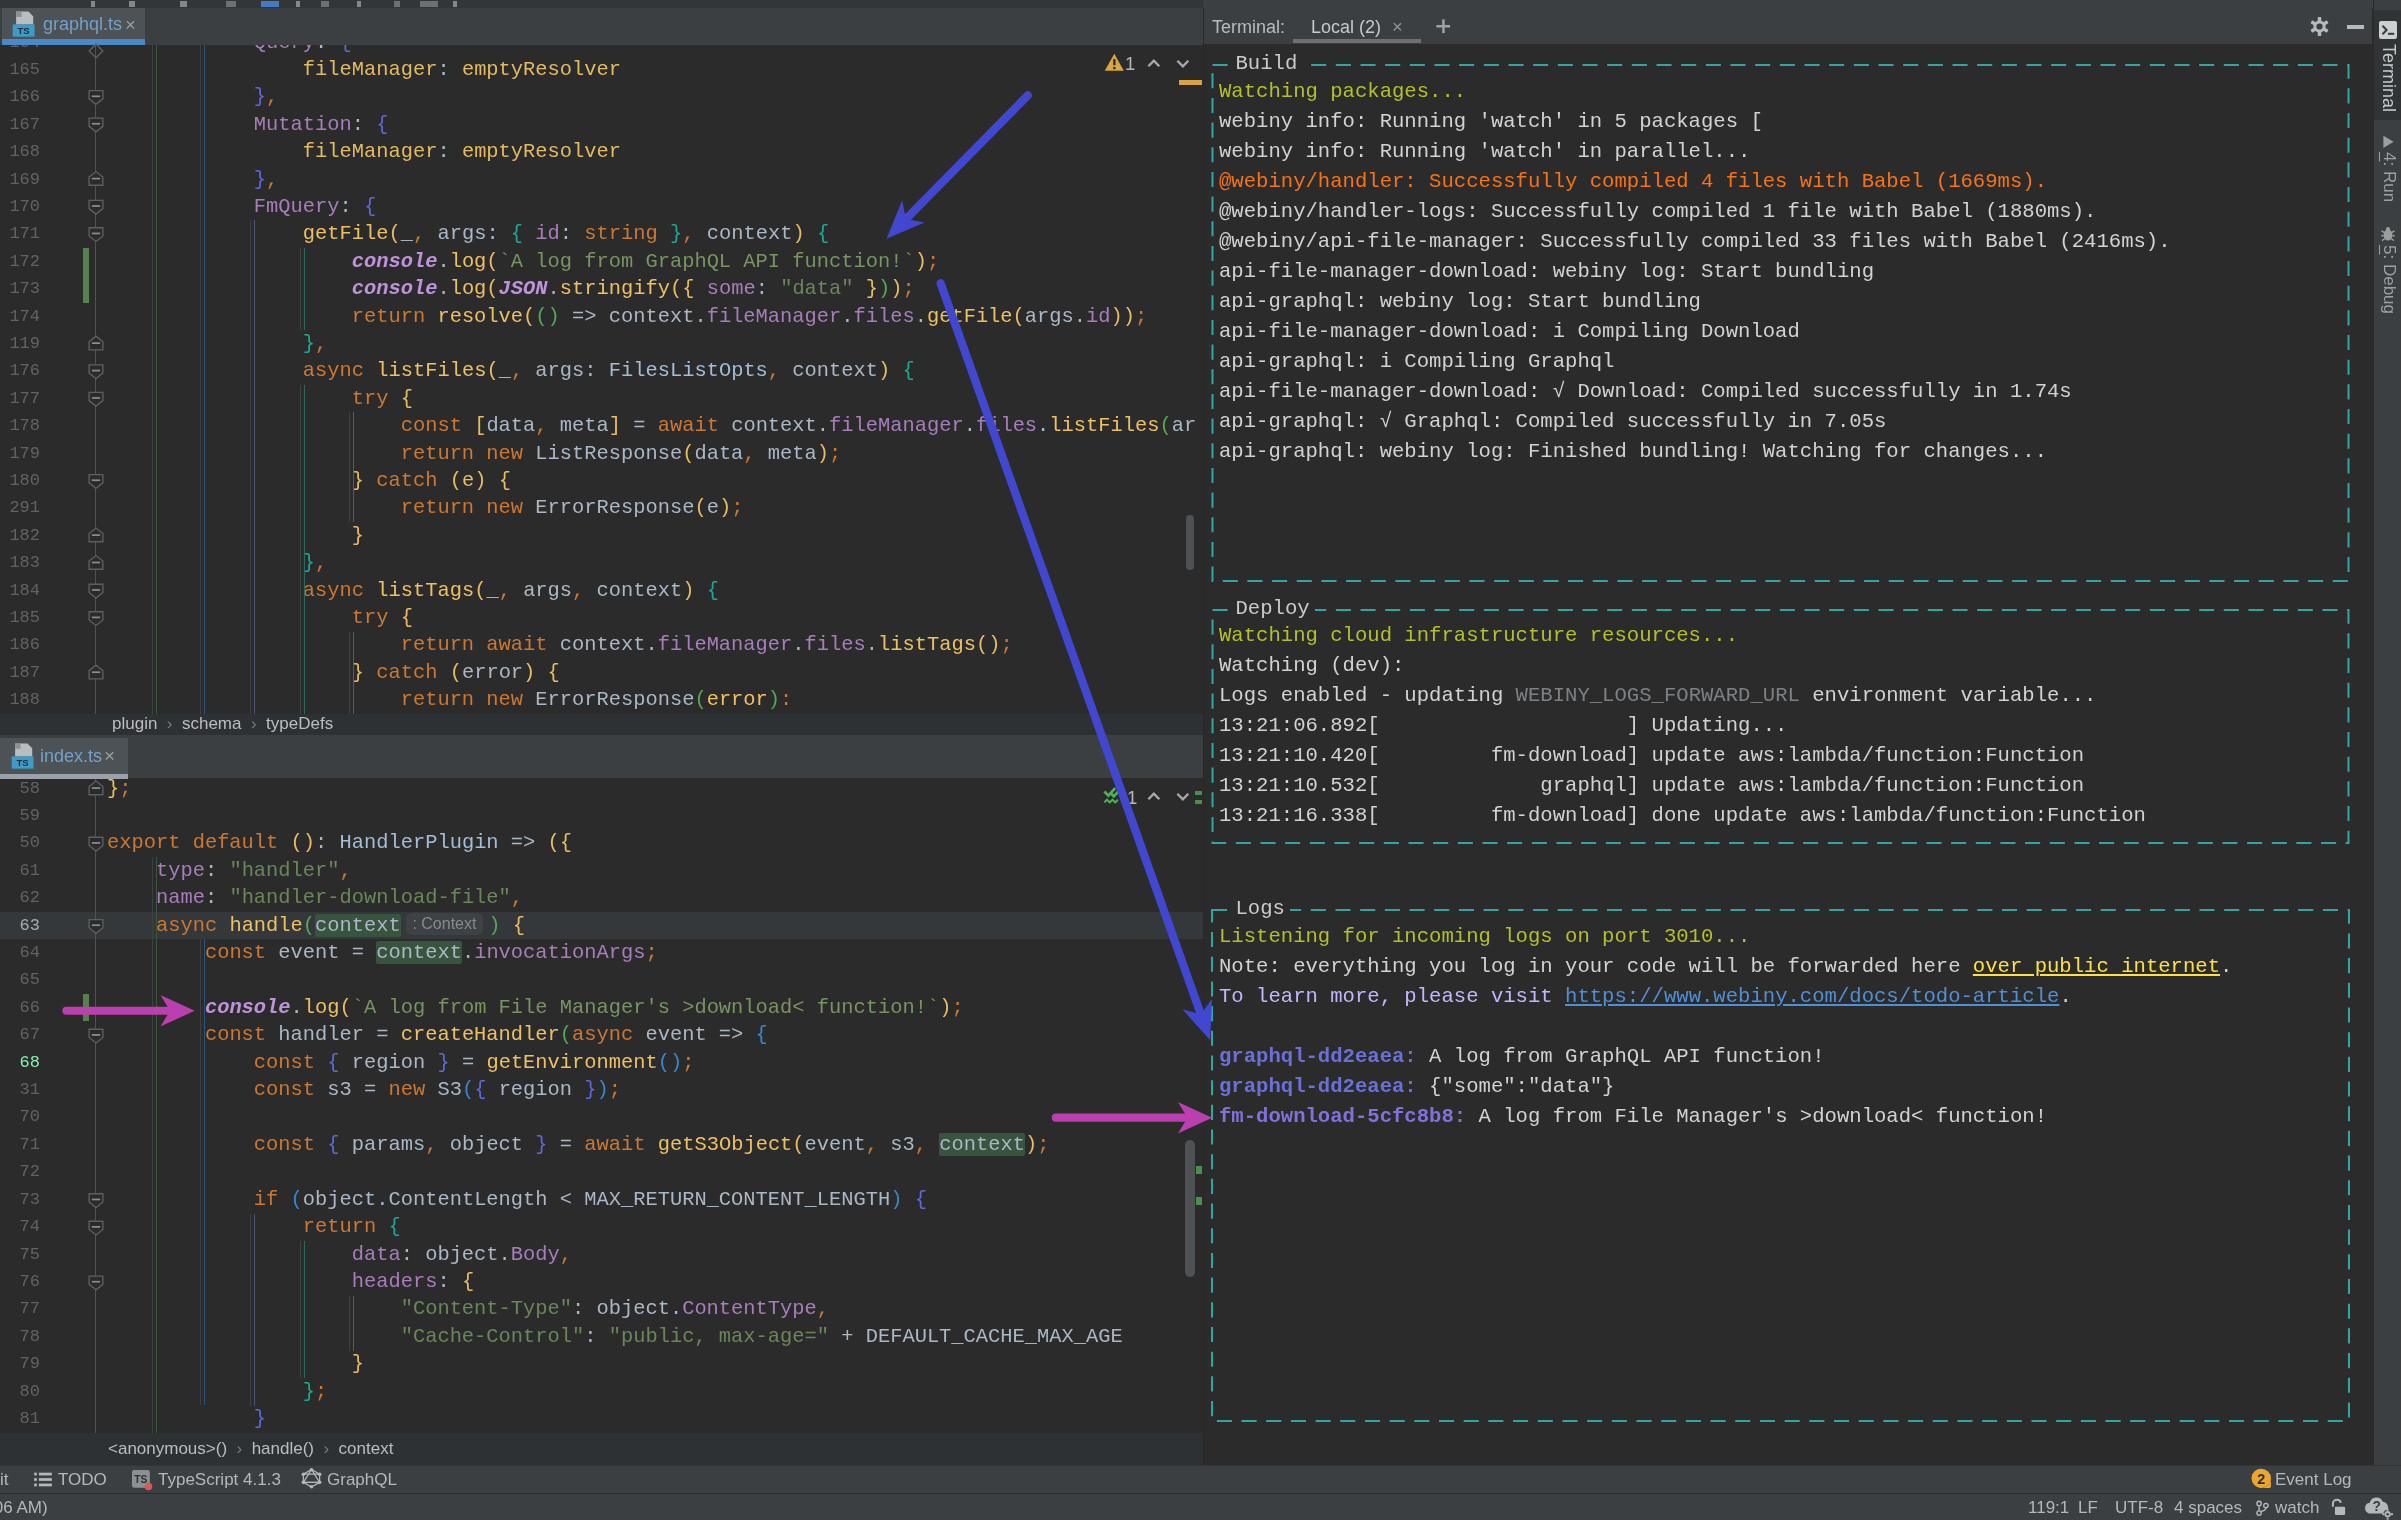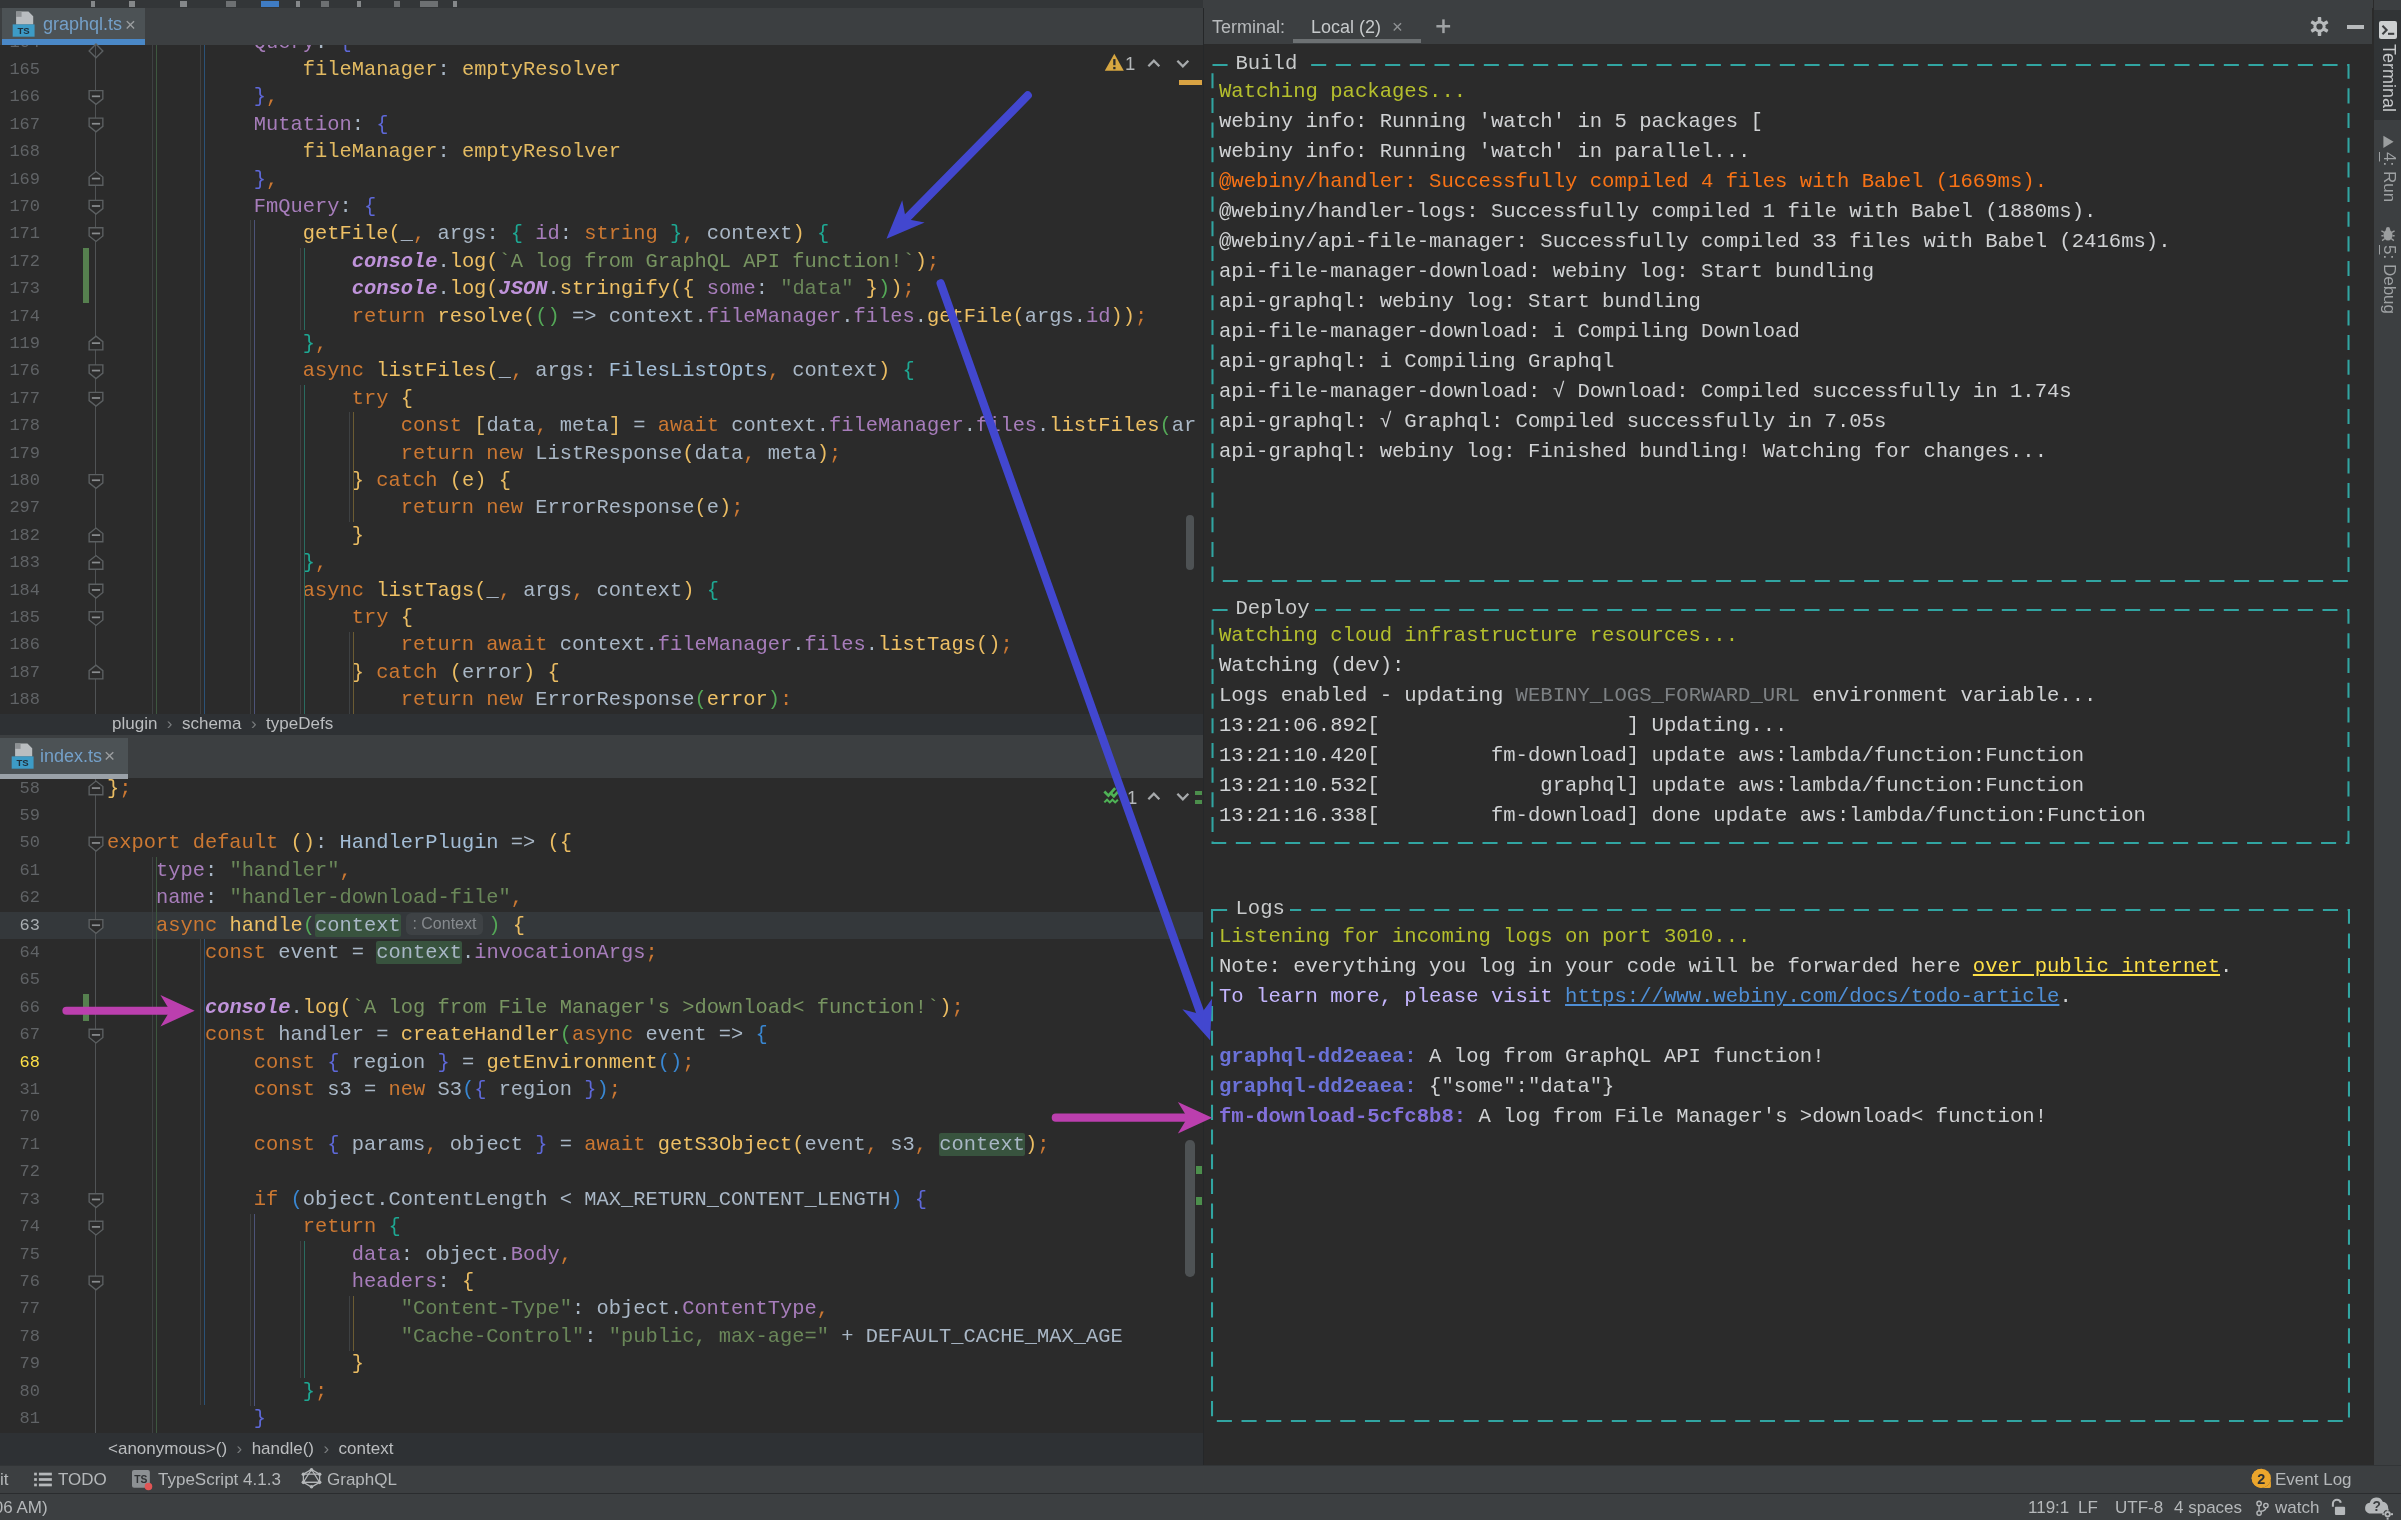--- a/index.html
+++ b/index.html
@@ -55,21 +55,21 @@
 <span style="color:#606366">171</span>
 <span style="color:#606366">172</span>
 <span style="color:#606366">173</span>
 <span style="color:#606366">174</span>
 <span style="color:#606366">119</span>
 <span style="color:#606366">176</span>
 <span style="color:#606366">177</span>
 <span style="color:#606366">178</span>
 <span style="color:#606366">179</span>
 <span style="color:#606366">180</span>
-<span style="color:#606366">297</span>
+<span style="color:#606366">291</span>
 <span style="color:#606366">182</span>
 <span style="color:#606366">183</span>
 <span style="color:#606366">184</span>
 <span style="color:#606366">185</span>
 <span style="color:#606366">186</span>
 <span style="color:#606366">187</span>
 <span style="color:#606366">188</span></pre>
       <div class="abs" style="left:95px;top:0;width:0.7px;height:669px;background:#505355"></div>
       <pre class="code abs" style="left:107px;top:-16.5px">            <i class="p">Query</i>: <i class="d">{</i>
                 <i class="g2">fileManager</i>: <i class="g2">emptyResolver</i>
@@ -102,21 +102,21 @@
       <pre class="gut abs" style="left:0;top:-3.4px;width:40px"><span style="color:#606366">58</span>
 <span style="color:#606366">59</span>
 <span style="color:#606366">50</span>
 <span style="color:#606366">61</span>
 <span style="color:#606366">62</span>
 <span style="color:#a9aeb2">63</span>
 <span style="color:#606366">64</span>
 <span style="color:#606366">65</span>
 <span style="color:#606366">66</span>
 <span style="color:#606366">67</span>
-<span style="color:#fde047">68</span>
+<span style="color:#86efac">68</span>
 <span style="color:#606366">31</span>
 <span style="color:#606366">70</span>
 <span style="color:#606366">71</span>
 <span style="color:#606366">72</span>
 <span style="color:#606366">73</span>
 <span style="color:#606366">74</span>
 <span style="color:#606366">75</span>
 <span style="color:#606366">76</span>
 <span style="color:#606366">77</span>
 <span style="color:#606366">78</span>

